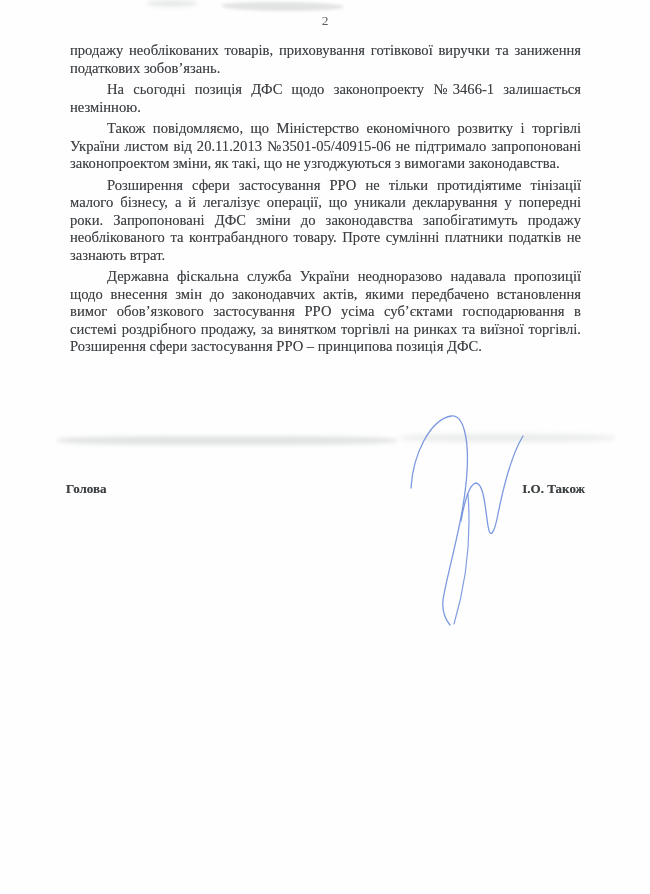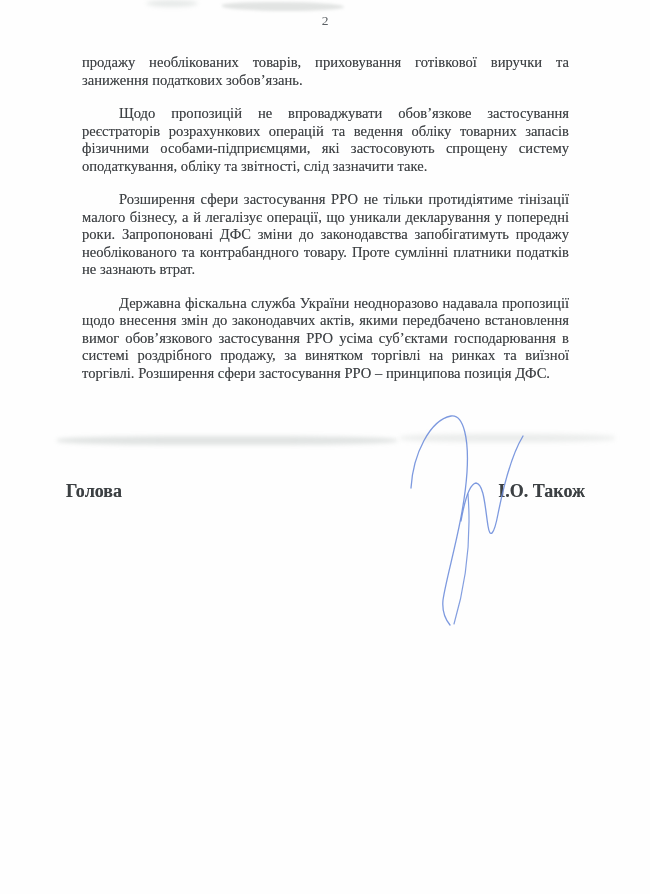--- a/index.html
+++ b/index.html
@@ -30,35 +30,35 @@
     left: 66px;
     top: 38px;
     width: 519px;
     font-size: 14.6px;
     line-height: 17.5px;
     text-align: justify;
     color: #3f4245;
     text-shadow: 0 0 0.5px rgba(70,74,78,0.55);
   }
   .content p {
-    margin: 16px;
+    margin: 4px;
     text-indent: 37px;
   }
   .content p.no-indent {
     text-indent: 0;
   }
   .sig-row {
     position: absolute;
     left: 66px;
     width: 519px;
     top: 481px;
     display: flex;
     justify-content: space-between;
     align-items: baseline;
-    font-size: 18px;
+    font-size: 13px;
     font-weight: bold;
     color: #3c4043;
     text-shadow: 0 0 0.5px rgba(70,74,78,0.55);
   }
   .signature-svg {
     position: absolute;
     left: 398px;
     top: 408px;
     width: 140px;
     height: 230px;
@@ -99,21 +99,22 @@
 
 <div class="page">
 
   <div class="smudge smudge-top-a"></div>
   <div class="smudge smudge-top-b"></div>
 
   <div class="page-number">2</div>
 
   <div class="content">
     <p class="no-indent">продажу необлікованих товарів, приховування готівкової виручки та заниження податкових зобов’язань.</p>
-    <p>Щодо пропозицій не впроваджувати обов’язкове застосування реєстраторів розрахункових операцій та ведення обліку товарних запасів фізичними особами-підприємцями, які застосовують спрощену систему оподаткування, обліку та звітності, слід зазначити таке.</p>
+    <p>На сьогодні позиція ДФС щодо законопроекту №3466-1 залишається незмінною.</p>
+    <p>Також повідомляємо, що Міністерство економічного розвитку і торгівлі України листом від 20.11.2013 №3501-05/40915-06 не підтримало запропоновані законопроектом зміни, як такі, що не узгоджуються з вимогами законодавства.</p>
     <p>Розширення сфери застосування РРО не тільки протидіятиме тінізації малого бізнесу, а й легалізує операції, що уникали декларування у попередні роки. Запропоновані ДФС зміни до законодавства запобігатимуть продажу необлікованого та контрабандного товару. Проте сумлінні платники податків не зазнають втрат.</p>
     <p>Державна фіскальна служба України неодноразово надавала пропозиції щодо внесення змін до законодавчих актів, якими передбачено встановлення вимог обов’язкового застосування РРО усіма суб’єктами господарювання в системі роздрібного продажу, за винятком торгівлі на ринках та виїзної торгівлі. Розширення сфери застосування РРО – принципова позиція ДФС.</p>
   </div>
 
   <div class="smudge smudge-mid-a"></div>
   <div class="smudge smudge-mid-b"></div>
 
   <div class="sig-row">
     <span>Голова</span>
     <span>І.О. Також</span>

